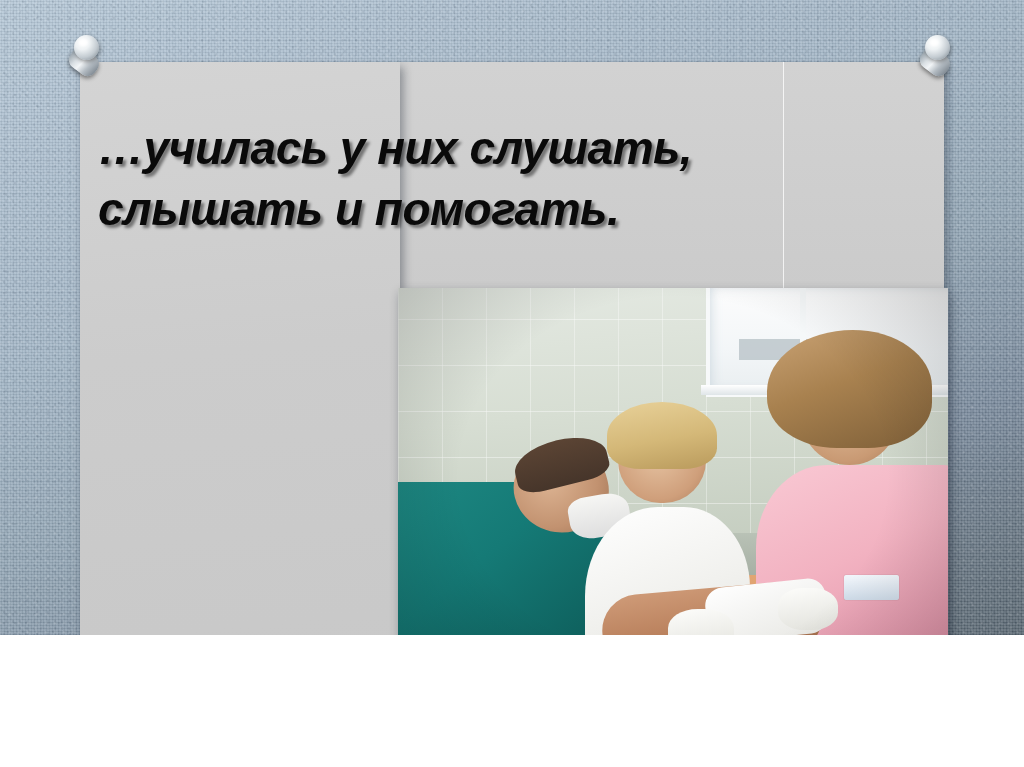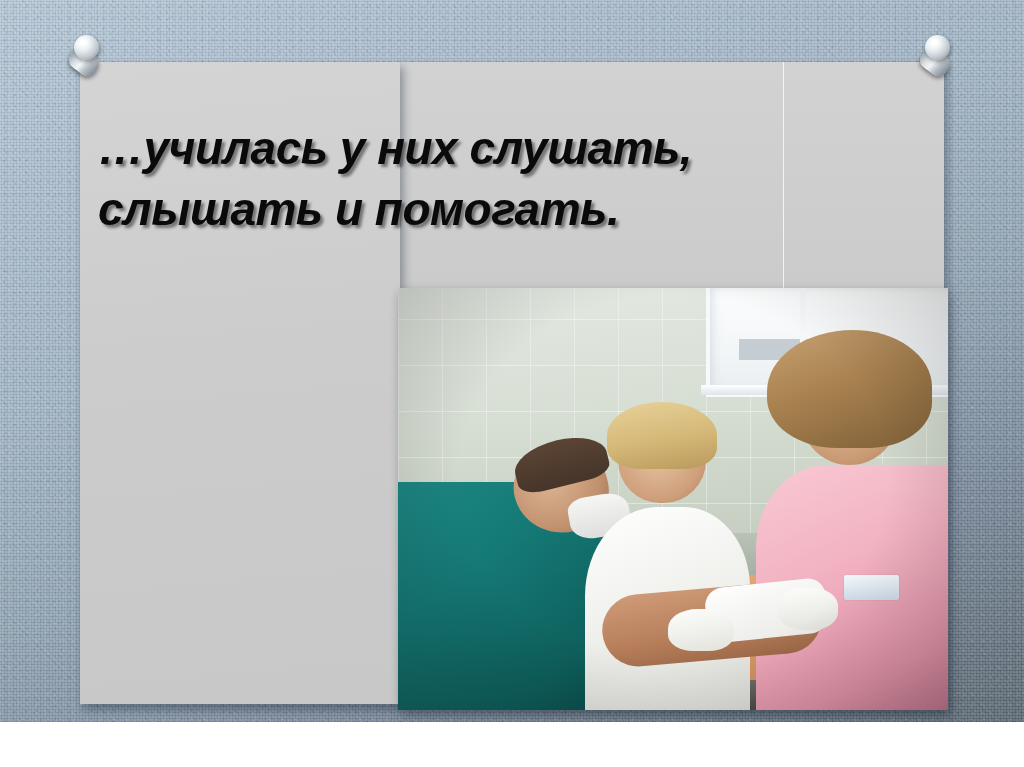--- a/index.html
+++ b/index.html
@@ -7,21 +7,21 @@
     padding: 0;
     width: 1024px;
     height: 767px;
     overflow: hidden;
     font-family: "Liberation Sans", sans-serif;
   }
 
   #slide {
     position: relative;
     width: 1024px;
-    height: 722px;
+    height: 635px;
     background:
       linear-gradient(160deg,
         #b3c6d6 0%,
         #a9bccd 18%,
         #9fb3c4 38%,
         #8ea2b2 58%,
         #76879a 76%,
         #63727f 90%,
         #55636e 100%);
     overflow: hidden;

